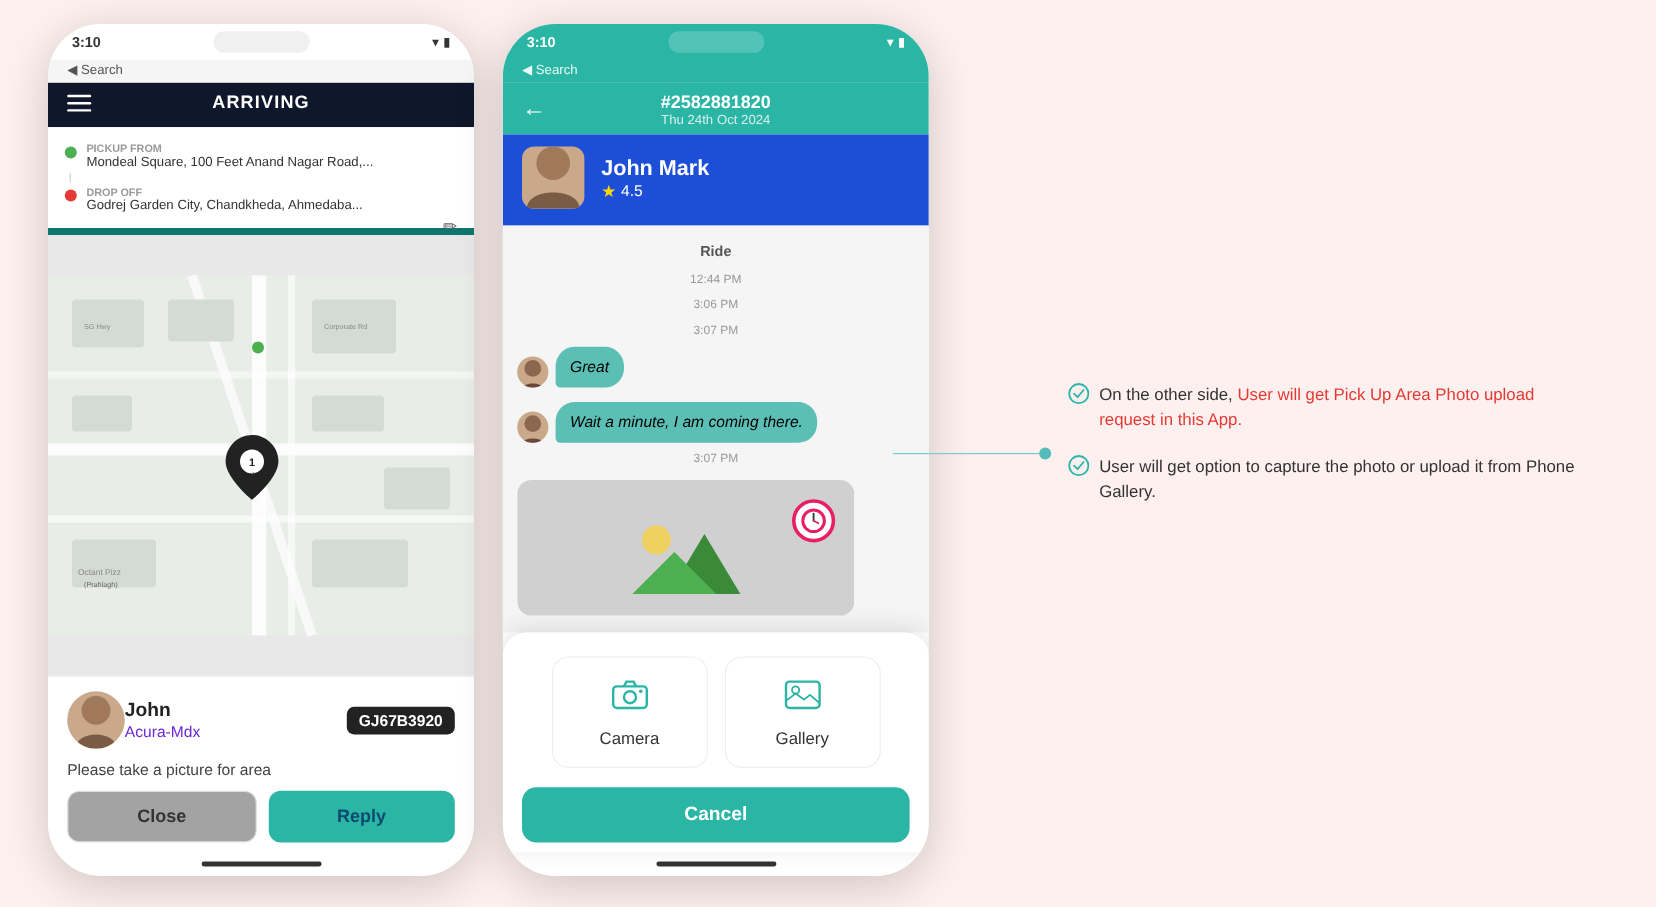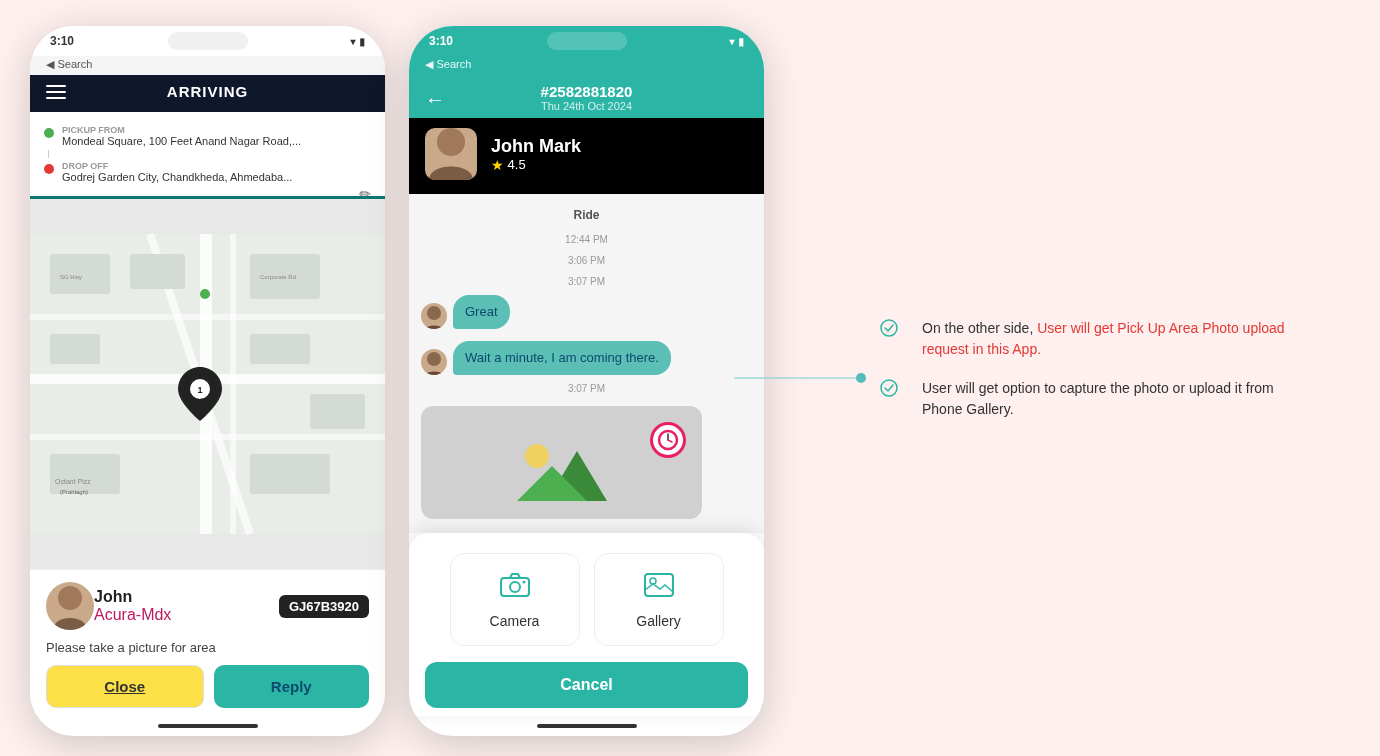--- a/index.html
+++ b/index.html
@@ -62,21 +62,21 @@
       position: absolute; left: 16px;
       display: flex; flex-direction: column; gap: 4px; cursor: pointer;
     }
     .menu-icon span { display: block; width: 20px; height: 2px; background: white; border-radius: 2px; }
     .phone1-header .title { color: white; font-size: 15px; font-weight: 600; letter-spacing: 1px; }
 
     .route-card {
       background: white;
       margin: 0;
       padding: 10px 14px;
-      border-bottom: 3px solid #0f766e;
+      border-bottom: 6px solid #0f766e;
     }
     .route-row { display: flex; align-items: flex-start; gap: 8px; margin: 3px 0; }
     .route-dot { width: 10px; height: 10px; border-radius: 50%; margin-top: 3px; flex-shrink: 0; }
     .route-dot.green { background: #4caf50; }
     .route-dot.red { background: #e53935; }
     .route-label { font-size: 9px; color: #999; text-transform: uppercase; font-weight: 600; }
     .route-address { font-size: 11px; color: #333; }
     .route-edit { position: absolute; right: 14px; color: #666; font-size: 14px; }
 
     .map-area {
@@ -93,43 +93,42 @@
     }
     .driver-info { display: flex; align-items: center; margin-bottom: 10px; }
     .driver-avatar {
       width: 48px; height: 48px; border-radius: 50%;
       background: #c9a98a;
       overflow: hidden;
       display: flex; align-items: flex-end; justify-content: center;
     }
     .driver-avatar svg { width: 42px; }
     .driver-name { font-size: 16px; font-weight: 700; color: #222; flex: 1; }
-    .driver-car { font-size: 16px; color: #be185d; }
+    .driver-car { font-size: 13px; color: #6d28d9; }
     .plate-badge {
       background: #222;
       color: white;
       padding: 4px 10px;
       border-radius: 6px;
       font-size: 13px;
       font-weight: 700;
     }
     .picture-text { font-size: 13px; color: #444; margin-bottom: 10px; }
 
     .action-buttons { display: flex; gap: 10px; }
     .btn-close {
       flex: 1;
       padding: 12px;
       border: 1.5px solid #ddd;
       border-radius: 10px;
-      background: #fde047;
+      background: #a3a3a3;
       font-size: 15px;
       font-weight: 600;
       color: #333;
       cursor: pointer;
-      text-decoration: underline;
     }
     .btn-reply {
       flex: 1;
       padding: 12px;
       border: none;
       border-radius: 10px;
       background: #2ab5a5;
       font-size: 15px;
       font-weight: 600;
       color: #0c4a6e;
@@ -165,21 +164,21 @@
       position: absolute;
       left: 0;
       color: white;
       font-size: 20px;
       cursor: pointer;
     }
     .ride-id { color: white; font-size: 15px; font-weight: 600; text-align: center; }
     .ride-date { color: rgba(255,255,255,0.8); font-size: 11px; text-align: center; }
 
     .user-card {
-      background: #000000;
+      background: #1d4ed8;
       padding: 10px 16px 14px;
       display: flex;
       align-items: center;
       gap: 14px;
     }
     .user-avatar {
       width: 52px; height: 52px; border-radius: 10px;
       background: #c9a98a;
       overflow: hidden;
       display: flex; align-items: flex-end; justify-content: center;
@@ -213,21 +212,21 @@
     .bubble-row.left { justify-content: flex-start; }
 
     .bubble {
       padding: 8px 12px;
       border-radius: 16px;
       font-size: 13px;
       max-width: 70%;
       line-height: 1.4;
     }
     .bubble.sent { background: #2ab5a5; color: white; border-bottom-right-radius: 4px; }
-    .bubble.received { background: #5cc; color: #0c4a6e; border-bottom-left-radius: 4px; }
+    .bubble.received { background: #5cc; color: #000000; border-bottom-left-radius: 4px; font-style: italic; }
 
     .photo-card {
       background: white;
       border-radius: 12px;
       overflow: hidden;
       margin: 4px 0;
       width: 85%;
     }
     .photo-placeholder {
       background: #d0d0d0;
@@ -289,21 +288,21 @@
       background: #2ab5a5;
       color: white;
       font-size: 16px;
       font-weight: 600;
       cursor: pointer;
     }
 
     .annotation-item {
       display: flex;
       align-items: flex-start;
-      gap: 24px;
+      gap: 8px;
       margin-bottom: 18px;
     }
     .annotation-check {
       color: #2ab5a5;
       font-size: 15px;
       margin-top: 1px;
       flex-shrink: 0;
     }
     .annotation-text {
       font-size: 14px;
@@ -314,21 +313,21 @@
 
     
     .map-svg {
       width: 100%;
       height: 100%;
     }
   </style>
 </head>
 <body>
 
-<div style="display:flex; align-items:flex-end; padding: 20px 20px 20px 30px; gap:0; width:1380px; height:756px; position:relative;">
+<div style="display:flex; align-items:flex-start; padding: 20px 20px 20px 30px; gap:0; width:1380px; height:756px; position:relative;margin-left:10px;">
 
   <div class="phone" style="margin-right:24px;">
 
     <div class="phone-notch-bar status-bar-white">
       <span class="time">3:10</span>
       <div style="position:absolute;left:50%;transform:translateX(-50%);width:80px;height:18px;background:#f0f0f0;border-radius:10px;"></div>
       <div class="icons">
         <span>▾</span>
         <span>▮</span>
       </div>

